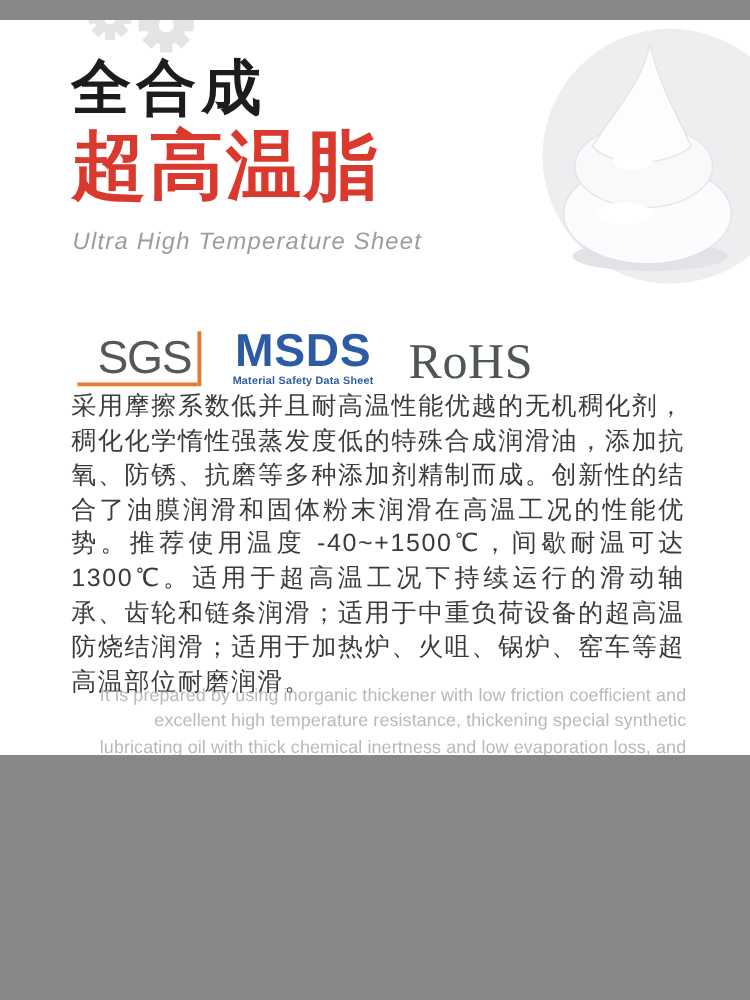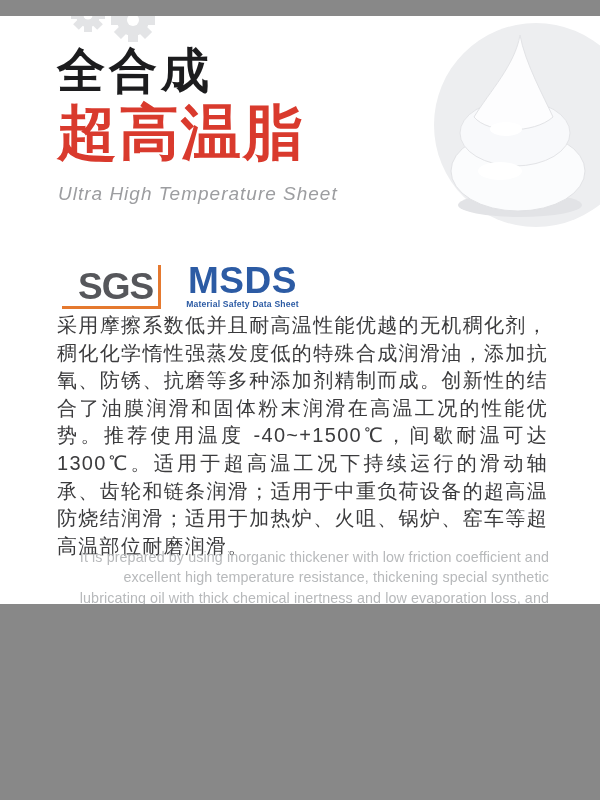--- a/index.html
+++ b/index.html
@@ -34,21 +34,21 @@
   
   .certs {
     position:absolute; left:62px; top:241px; height:52px;
     display:flex; align-items:flex-end; gap:28px;
   }
   .sgs-logo {
     position:relative; padding:2px 5px 3px 16px;
     border-bottom:3px solid var(--sgs-orange,#e5792f);
   }
   .sgs-text {
-    font-size:37px; line-height:0.82; font-weight:700; letter-spacing:-1px;
+    font-size:37px; line-height:0.82; font-weight:400; letter-spacing:-1px;
     color:var(--sgs-gray,#56575b);
   }
   .sgs-logo::after {
     content:""; position:absolute; right:-3px; bottom:-3px;
     width:3px; height:44px; background:var(--sgs-orange,#e5792f);
   }
   .msds-logo { display:flex; flex-direction:column; align-items:center; margin-bottom:0px; }
   .msds-main {
     font-size:37px; line-height:0.82; font-weight:800; letter-spacing:0.5px;
     color:var(--msds-blue,#2c5ba4);
@@ -119,19 +119,22 @@
   </div>
 
   <div class="certs">
     <div class="sgs-logo">
       <span class="sgs-text">SGS</span>
     </div>
     <div class="msds-logo">
       <span class="msds-main">MSDS</span>
       <span class="msds-caption">Material Safety Data Sheet</span>
     </div>
+    <div class="rohs-logo">
+      <span class="rohs-text">RoHS</span>
+    </div>
   </div>
 
   <p class="desc-cn">采用摩擦系数低并且耐高温性能优越的无机稠化剂，稠化化学惰性强蒸发度低的特殊合成润滑油，添加抗氧、防锈、抗磨等多种添加剂精制而成。创新性的结合了油膜润滑和固体粉末润滑在高温工况的性能优势。推荐使用温度 -40~+1500℃，间歇耐温可达 1300℃。适用于超高温工况下持续运行的滑动轴承、齿轮和链条润滑；适用于中重负荷设备的超高温防烧结润滑；适用于加热炉、火咀、锅炉、窑车等超高温部位耐磨润滑。</p>
 
   <p class="desc-en">It is prepared by using inorganic thickener with low friction coefficient and excellent high temperature resistance, thickening special synthetic lubricating oil with thick chemical inertness and low evaporation loss, and adding antioxidant, antirust, anti-wear, and other additives. It innovatively combines the performance advantages of oil film lubrication and solid powder lubrication at high temperature. The recommended operating temperature is -40~+1200°C, and can reach 1300 °C in the intermittent temperature resistance. It is suitable for lubrication of sliding bearings, gears and chains that are continuously operating under ultra-high temperature conditions; suitable for ultra-high temperature anti-sintering lubrication of medium and heavy load equipment; suitable for wear-resistant lubrication of ultra-high temperature parts such as heating furnace, fire nozzle as well as boiler and kiln car.</p>
 
 </div>
 
 </body></html>

